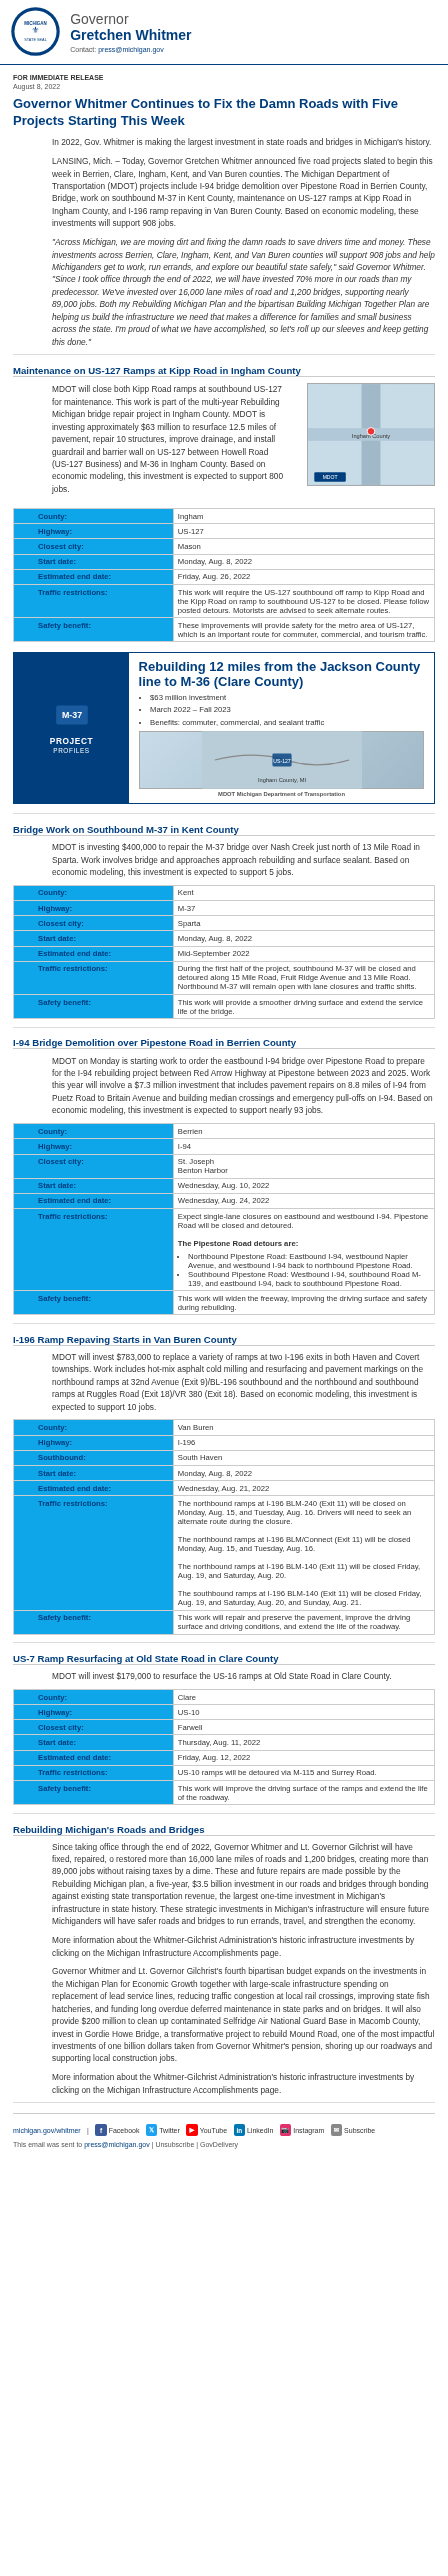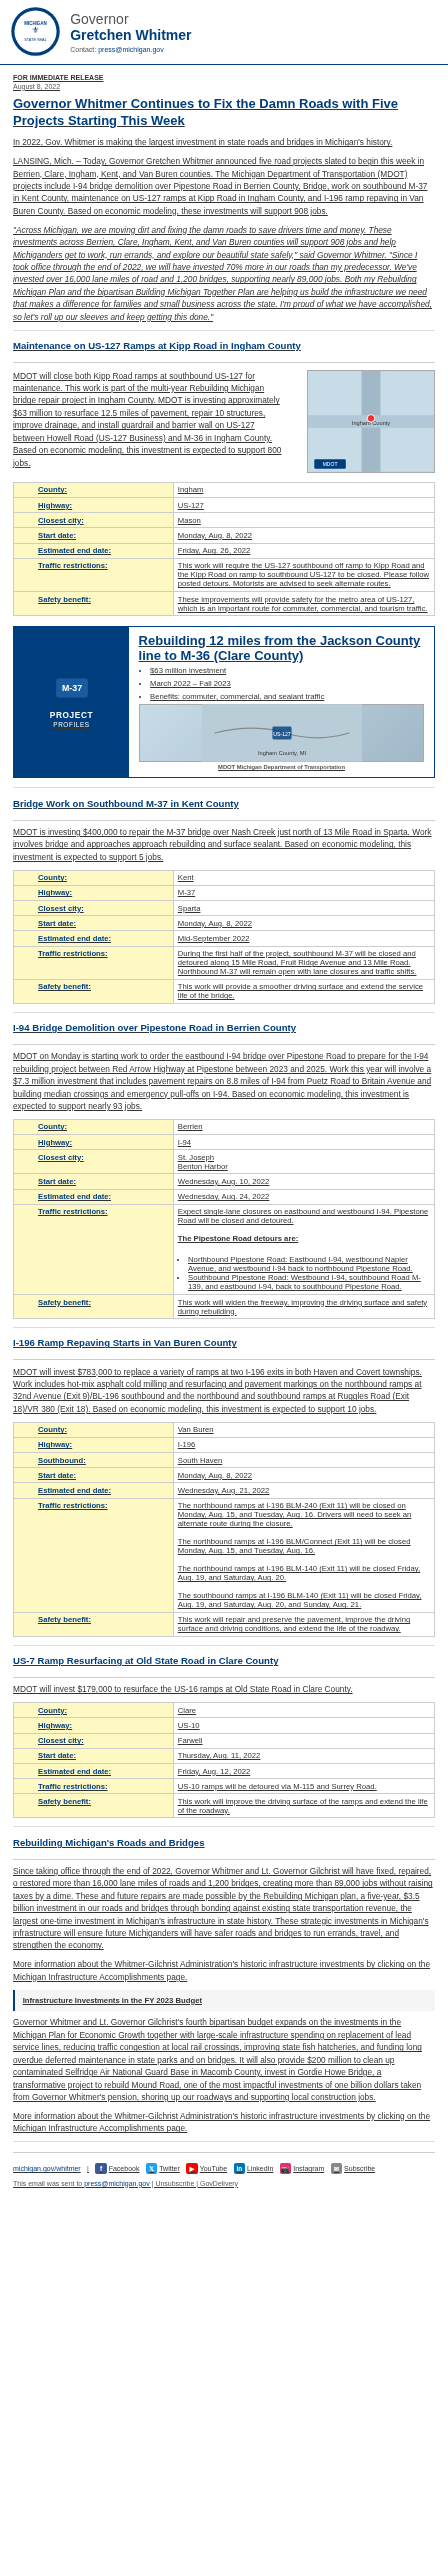--- a/index.html
+++ b/index.html
@@ -34,21 +34,20 @@
     .header-contact {
       font-size: 7px;
       color: #555;
       margin-top: 2.6px;
     }
     .header-contact a { color: #003e7e; text-decoration: none; }
 
     
     .content {
       padding: 9.6px 13px;
-      text-decoration: underline;
     }
 
     .press-label {
       font-size: 7px;
       font-weight: bold;
       color: #333;
       margin-bottom: 1.3px;
     }
     .press-date {
       font-size: 7px;
@@ -62,46 +61,47 @@
       font-weight: bold;
       margin-bottom: 6.4px;
       line-height: 1.3;
     }
 
     p.body-text {
       font-size: 8.3px;
       color: #333;
       margin-bottom: 6.4px;
       line-height: 1.5;
+      margin-left: 39px;
     }
 
     .section-heading {
       font-size: 9.6px;
       font-weight: bold;
       color: #003e7e;
       margin: 9.6px 0 5.1px 0;
       border-bottom: 0.6px solid #ccc;
-      padding-bottom: 11px;
+      padding-bottom: 0;
     }
 
     
     .project-table {
       width: 100%;
       border-collapse: collapse;
       margin-bottom: 7.7px;
       font-size: 7.7px;
     }
     .project-table tr td {
       padding: 2.6px 3.8px;
       border: 0.6px solid #ccc;
       vertical-align: top;
     }
     .project-table tr td:first-child {
       font-weight: bold;
-      background: #fef9c3;
+      background: #0ea5e9;
       width: 38%;
       color: #003e7e;
       padding-left: 24px;
     }
 
     
     .profile-box {
       border: 1.3px solid #003e7e;
       margin: 9.6px 0;
       display: flex;
@@ -403,21 +403,21 @@
     <tr>
       <td>Estimated end date:</td>
       <td>Wednesday, Aug. 24, 2022</td>
     </tr>
     <tr>
       <td>Traffic restrictions:</td>
       <td>
         <span>Expect single-lane closures on eastbound and westbound I-94. Pipestone Road will be closed and detoured.</span>
         <br><br>
         <strong>The Pipestone Road detours are:</strong>
-        <ul style="list-style:disc;padding-left:10.3px;margin-top:12px;">
+        <ul style="list-style:disc;padding-left:10.3px;margin-top:4px;">
           <li>Northbound Pipestone Road: Eastbound I-94, westbound Napier Avenue, and westbound I-94 back to northbound Pipestone Road.</li>
           <li>Southbound Pipestone Road: Westbound I-94, southbound Road M-139, and eastbound I-94, back to southbound Pipestone Road.</li>
         </ul>
       </td>
     </tr>
     <tr>
       <td>Safety benefit:</td>
       <td>This work will widen the freeway, improving the driving surface and safety during rebuilding.</td>
     </tr>
   </tbody>
@@ -503,23 +503,20 @@
     </tr>
   </tbody>
     </table>
 
   <hr class="divider">
 
   <div class="section-heading">Rebuilding Michigan's Roads and Bridges</div>
   <p class="body-text">Since taking office through the end of 2022, Governor Whitmer and Lt. Governor Gilchrist will have fixed, repaired, o restored more than 16,000 lane miles of roads and 1,200 bridges, creating more than 89,000 jobs without raising taxes by a dime. These and future repairs are made possible by the Rebuilding Michigan plan, a five-year, $3.5 billion investment in our roads and bridges through bonding against existing state transportation revenue, the largest one-time investment in Michigan's infrastructure in state history. These strategic investments in Michigan's infrastructure will ensure future Michiganders will have safer roads and bridges to run errands, travel, and strengthen the economy.</p>
   <p class="body-text">More information about the Whitmer-Gilchrist Administration's historic infrastructure investments by clicking on the Michigan Infrastructure Accomplishments page.</p>
 
-  <div class="highlight-box">
-    <strong>Infrastructure Investments in the FY 2023 Budget</strong>
-  </div>
   <p class="body-text">Governor Whitmer and Lt. Governor Gilchrist's fourth bipartisan budget expands on the investments in the Michigan Plan for Economic Growth together with large-scale infrastructure spending on replacement of lead service lines, reducing traffic congestion at local rail crossings, improving state fish hatcheries, and funding long overdue deferred maintenance in state parks and on bridges. It will also provide $200 million to clean up contaminated Selfridge Air National Guard Base in Macomb County, invest in Gordie Howe Bridge, a transformative project to rebuild Mound Road, one of the most impactful investments of one billion dollars taken from Governor Whitmer's pension, shoring up our roadways and supporting local construction jobs.</p>
 
   <p class="body-text">
     More information about the Whitmer-Gilchrist Administration's historic infrastructure investments by clicking on the Michigan Infrastructure Accomplishments page.
   </p>
 
   <hr class="divider">
 
   <div class="footer-links">
     <div class="social-row">

